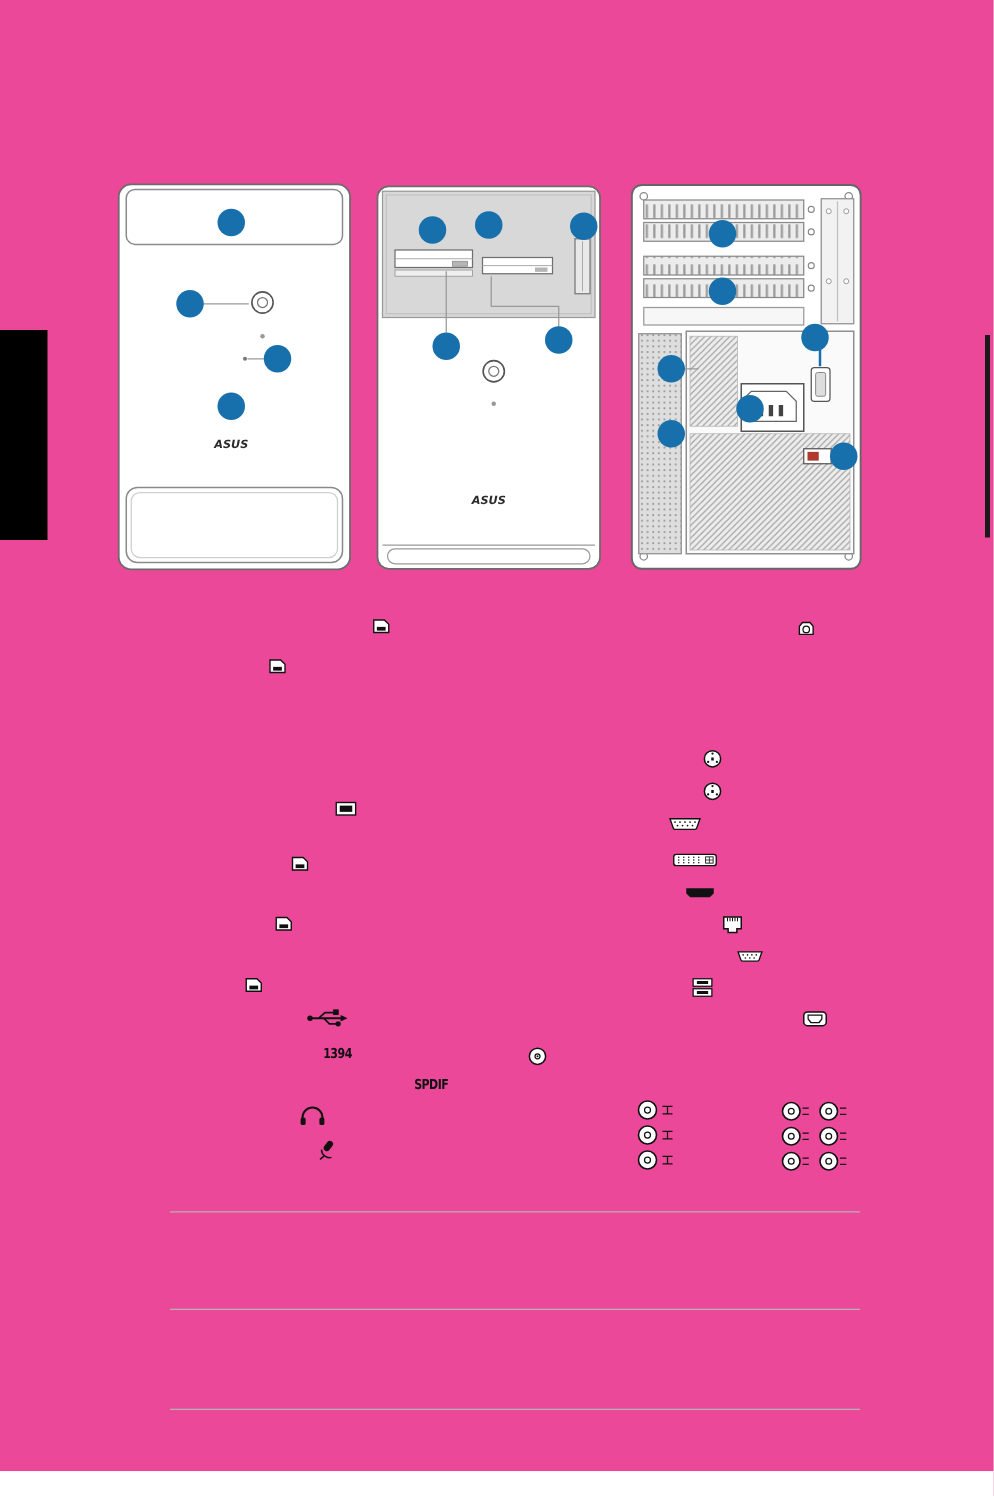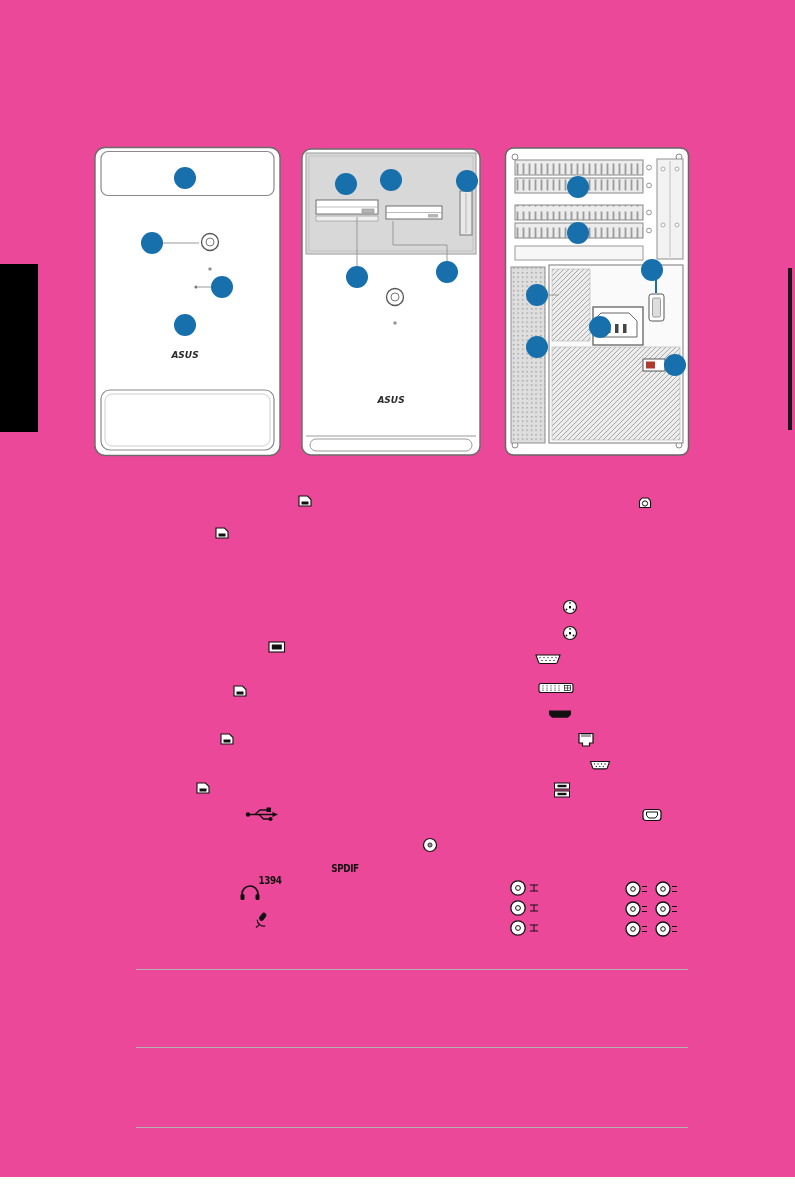--- a/index.html
+++ b/index.html
@@ -168,21 +168,21 @@
         </svg></div>
       <div class="legend-icon" style="left: 262px; top: 814px;"><svg width="34" height="15" viewBox="0 0 34 15">
           <circle cx="3" cy="8" r="2.2" fill="#111"></circle>
           <path d="M3 8 h25" stroke="#111" stroke-width="1.6" fill="none"></path>
           <path d="M33 8 l-5.5 -2.6 v5.2 z" fill="#111"></path>
           <path d="M10 8 l5 -4.5 h7" stroke="#111" stroke-width="1.4" fill="none"></path>
           <rect x="21.5" y="1" width="4.5" height="4.5" fill="#111"></rect>
           <path d="M14 8 l4.5 4.5 h6" stroke="#111" stroke-width="1.4" fill="none"></path>
           <circle cx="25.5" cy="12.5" r="2.1" fill="#111"></circle>
         </svg></div>
-      <div class="legend-icon" style="left: 270px; top: 880px;"><span class="glyph-label">1394</span></div>
+      <div class="legend-icon" style="left: 270px; top: 843px;"><span class="glyph-label">1394</span></div>
       <div class="legend-icon" style="left: 345px; top: 868px;"><span class="glyph-label">SPDIF</span></div>
       <div class="legend-icon" style="left: 250px; top: 892px;"><svg width="22" height="18">
           <path d="M3 13 v-2 a8 8 0 0 1 16 0 v2" stroke="#111" stroke-width="1.6" fill="none"></path>
           <rect x="1.5" y="11" width="4" height="6" rx="1.5" fill="#111"></rect>
           <rect x="16.5" y="11" width="4" height="6" rx="1.5" fill="#111"></rect>
         </svg></div>
       <div class="legend-icon" style="left: 262px; top: 920px;"><svg width="16" height="17">
           <rect x="6.2" y="0.8" width="5" height="9" rx="2.5" fill="#111" transform="rotate(38 8.7 5.3)"></rect>
           <path d="M3.2 8.2 a6.4 6.4 0 0 0 8 6.2" fill="none" stroke="#111" stroke-width="1.2"></path>
           <path d="M2 16 l3.2 -2.6" stroke="#111" stroke-width="1.2"></path>

